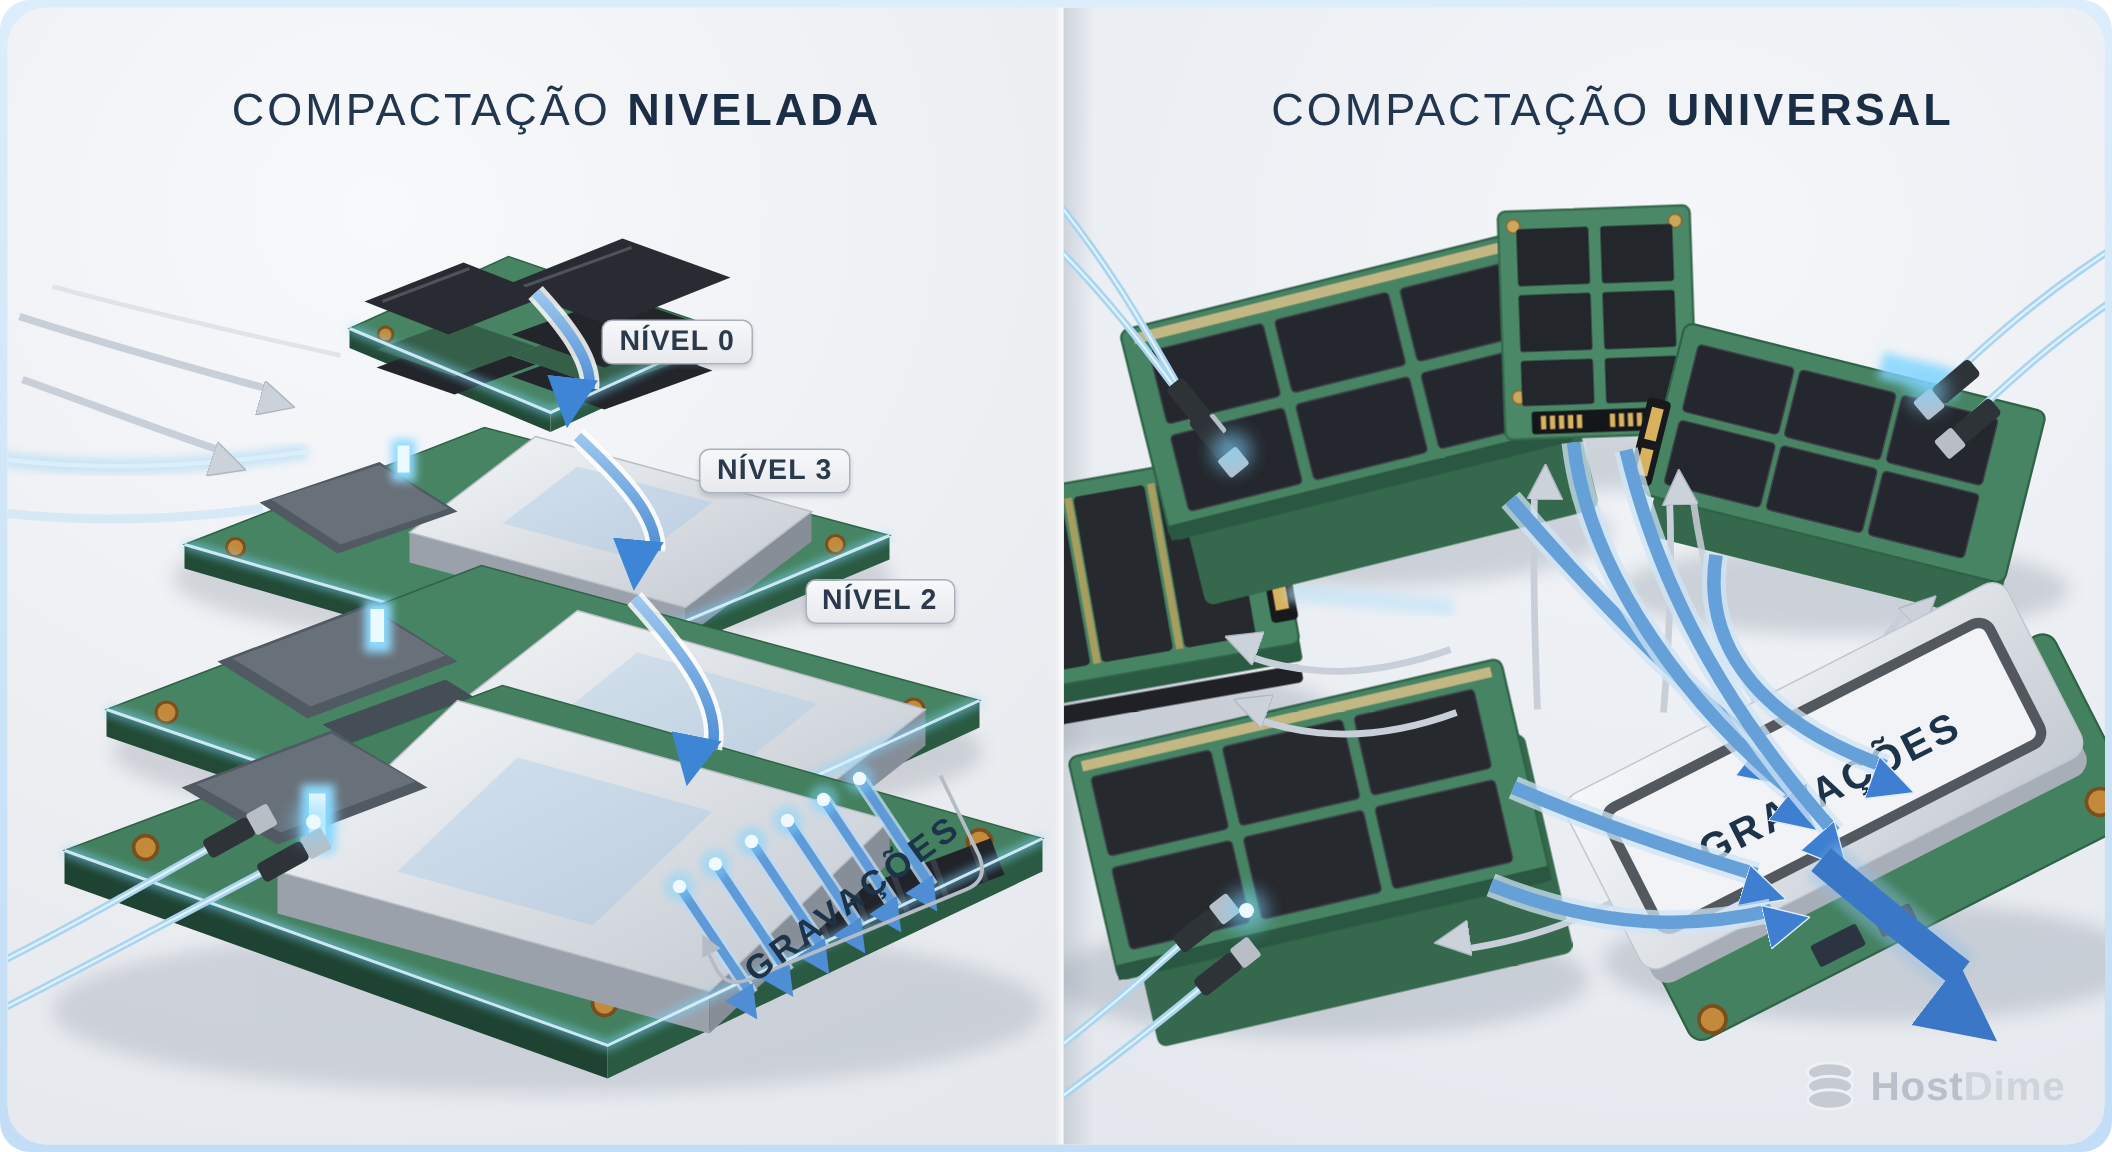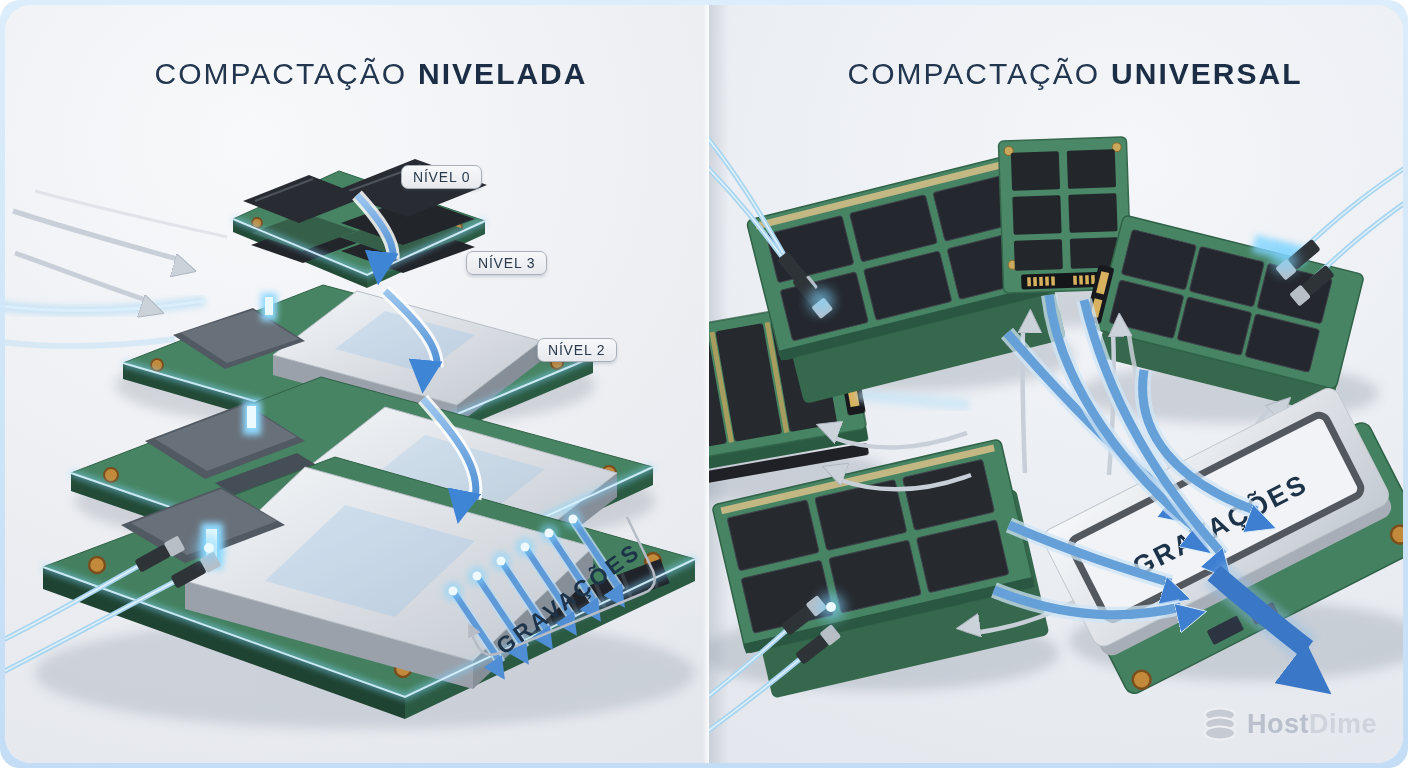--- a/index.html
+++ b/index.html
@@ -9,22 +9,22 @@
   .panel{position:absolute;top:0;height:100%;}
   .panel-left{left:0;width:704px;background:radial-gradient(120% 100% at 35% 18%,#f8f9fb 0%,#eceef2 55%,#e3e6eb 100%);}
   .panel-right{left:704px;width:704px;background:radial-gradient(130% 110% at 60% 20%,#f4f6f9 0%,#e9ecf1 55%,#e1e5eb 100%);}
   .divider-light{position:absolute;left:698px;top:0;width:6px;height:100%;background:linear-gradient(to right,rgba(255,255,255,0),rgba(255,255,255,.85));}
   .divider-shade{position:absolute;left:704px;top:0;width:20px;height:100%;background:linear-gradient(to right,rgba(96,110,130,.20),rgba(96,110,130,0));}
   .title{position:absolute;top:52px;width:732px;text-align:center;font-size:30px;letter-spacing:2px;color:#22374f;white-space:nowrap;}
   .title-left{left:0;} .title-right{left:704px;}
   .title .w1{font-weight:400;margin-right:11px;}
   .title .w2{font-weight:800;color:#1b2e45;}
   .pill{position:absolute;padding:3px 11px;border:1px solid #a9b0ba;border-radius:7px;
-        background:linear-gradient(180deg,#f7f8fa,#e7e9ed);color:#2a3a4c;font-size:14px;font-weight:400;
-        letter-spacing:.8px;box-shadow:0 2px 3px rgba(80,95,115,.22);white-space:nowrap;}
+        background:linear-gradient(180deg,#f7f8fa,#e7e9ed);color:#2a3a4c;font-size:19px;font-weight:700;
+        letter-spacing:.8px;box-shadow:0 2px 3px rgba(80,95,115,.22);white-space:nowrap;margin-top:48px;}
   .pill-n0{left:396px;top:160px;} .pill-n1{left:461px;top:246px;} .pill-n2{left:532px;top:333px;padding-left:10px;}
   .watermark{position:absolute;right:26px;bottom:22px;display:flex;align-items:center;gap:9px;}
   .watermark .t{font-size:27px;font-weight:700;letter-spacing:.5px;line-height:1;text-align:right;}
   .wm-bold{color:#b9c0cb;} .wm-light{color:#cfd4dc;}
   svg.scene{position:absolute;top:0;display:block;}
   svg.scene-left{left:0;} svg.scene-right{left:704px;}
 </style>
 </head>
 <body>
 

